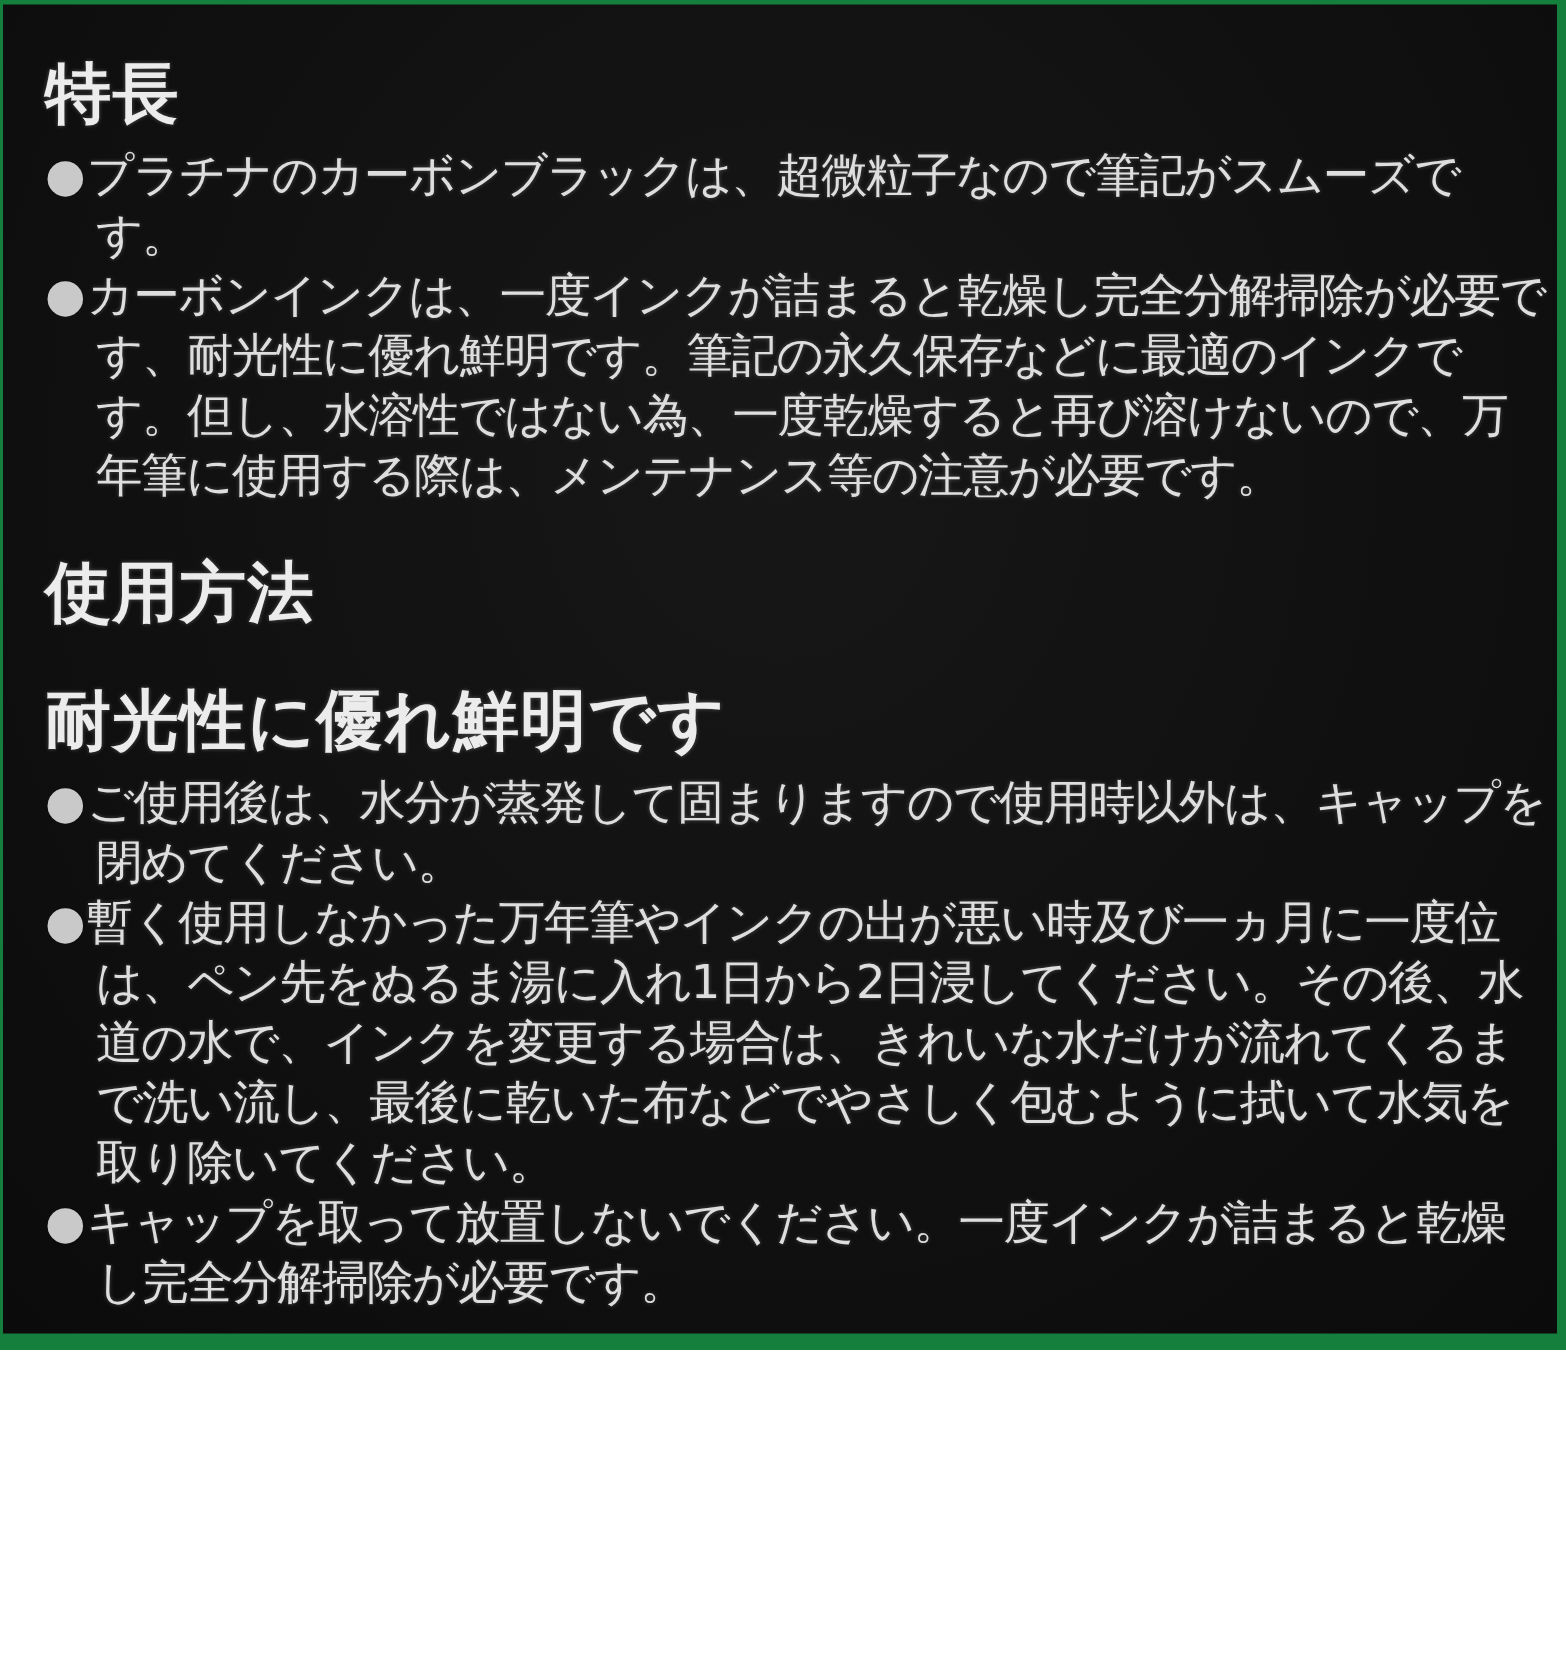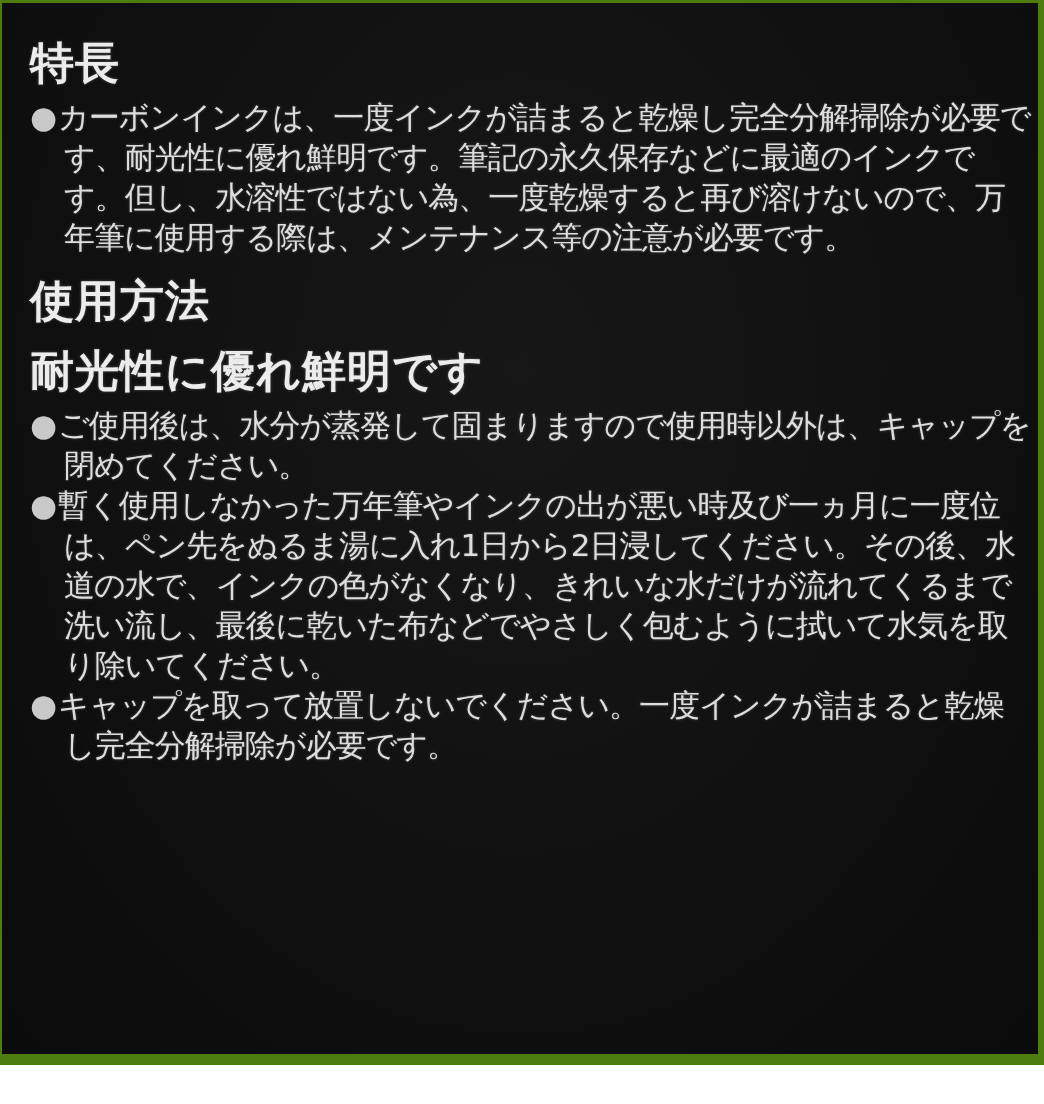--- a/index.html
+++ b/index.html
@@ -9,22 +9,22 @@
   body {
     width: 1044px;
     height: 1104px;
     background: #ffffff;
     font-family: "DejaVu Sans", sans-serif;
     overflow: hidden;
   }
   .photo {
     position: relative;
     width: 1044px;
-    height: 1065px;
-    background: #4d7c0f;
+    height: 900px;
+    background: #15803d;
     text-decoration: underline;
   }
   .panel {
     position: absolute;
     left: 2px;
     top: 3px;
     right: 6px;
     bottom: 11px;
     background: radial-gradient(ellipse at 50% 35%, #171717 0%, #101010 60%, #0b0b0b 100%);
     overflow: hidden;
@@ -37,21 +37,21 @@
   .heading {
     color: #ececec;
     font-size: 44px;
     font-weight: bold;
     line-height: 52px;
     letter-spacing: 1px;
     margin: 0 0 8px 0;
     text-shadow: 0 0 3px rgba(240,240,240,0.30);
   }
   .section + .section .heading {
-    margin-top: 18px;
+    margin-top: 33px;
   }
   .bullets {
     margin: 0;
     padding: 0;
     list-style: none;
   }
   .bullet-item {
     color: #dedede;
     font-size: 31px;
     line-height: 40px;
@@ -69,31 +69,32 @@
 </style>
 </head>
 <body>
 
 <div class="photo">
   <div class="panel">
 
     <div class="section">
       <div class="heading">特長</div>
       <ul class="bullets">
+        <li class="bullet-item"><span class="bullet-marker">●</span><span>プラチナのカーボンブラックは、超微粒子なので筆記がスムーズです。</span></li>
         <li class="bullet-item"><span class="bullet-marker">●</span><span>カーボンインクは、一度インクが詰まると乾燥し完全分解掃除が必要です、耐光性に優れ鮮明です。筆記の永久保存などに最適のインクです。但し、水溶性ではない為、一度乾燥すると再び溶けないので、万年筆に使用する際は、メンテナンス等の注意が必要です。</span></li>
       </ul>
     </div>
 
     <div class="section">
       <div class="heading">使用方法</div>
     </div>
 
     <div class="section">
       <div class="heading">耐光性に優れ鮮明です</div>
       <ul class="bullets">
         <li class="bullet-item"><span class="bullet-marker">●</span><span>ご使用後は、水分が蒸発して固まりますので使用時以外は、キャップを閉めてください。</span></li>
-        <li class="bullet-item"><span class="bullet-marker">●</span><span>暫く使用しなかった万年筆やインクの出が悪い時及び一ヵ月に一度位は、ペン先をぬるま湯に入れ1日から2日浸してください。その後、水道の水で、インクの色がなくなり、きれいな水だけが流れてくるまで洗い流し、最後に乾いた布などでやさしく包むように拭いて水気を取り除いてください。</span></li>
+        <li class="bullet-item"><span class="bullet-marker">●</span><span>暫く使用しなかった万年筆やインクの出が悪い時及び一ヵ月に一度位は、ペン先をぬるま湯に入れ1日から2日浸してください。その後、水道の水で、インクを変更する場合は、きれいな水だけが流れてくるまで洗い流し、最後に乾いた布などでやさしく包むように拭いて水気を取り除いてください。</span></li>
         <li class="bullet-item"><span class="bullet-marker">●</span><span>キャップを取って放置しないでください。一度インクが詰まると乾燥し完全分解掃除が必要です。</span></li>
       </ul>
     </div>
 
   </div>
 </div>
 
 </body></html>

